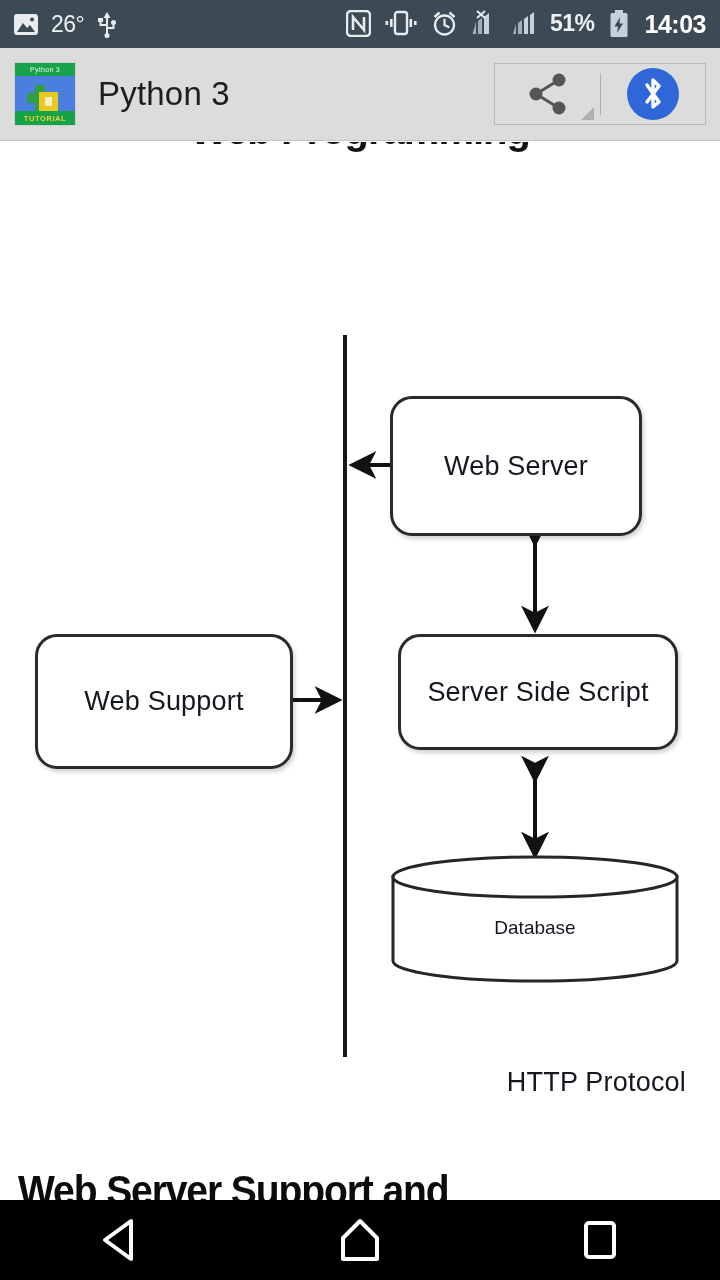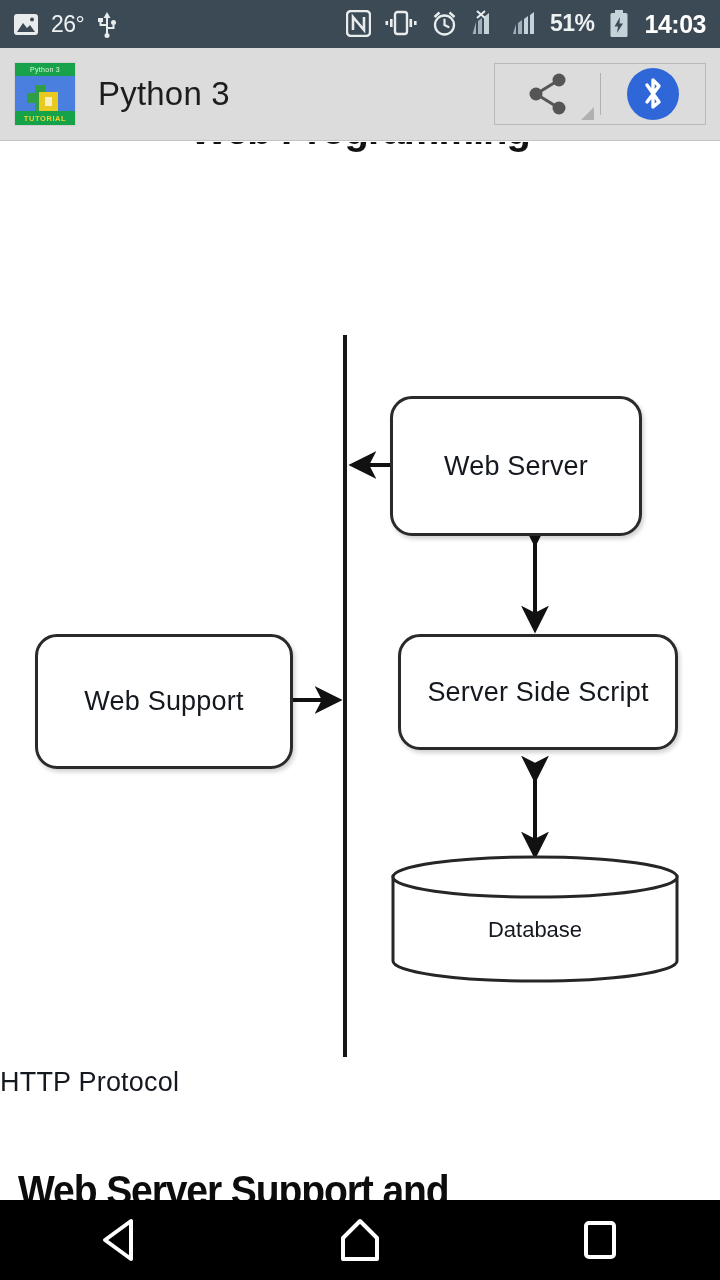--- a/index.html
+++ b/index.html
@@ -111,29 +111,29 @@
   }
   #node-web-server{ left:390px; top:254px; width:252px; height:140px; }
   #node-web-client{ left:35px; top:492px; width:258px; height:135px; }
   #node-server-script{ left:398px; top:492px; width:280px; height:116px;justify-content:center; }
 
   .db{
     position:absolute; left:390px; top:713px; width:290px; height:128px;
   }
   .db-label{
     position:absolute; left:0; right:0; top:62px; text-align:center;
-    font-size:22px; color:#14181f;
+    font-size:19px; color:#14181f;
   }
 
   .vline{
     position:absolute; left:343px; top:193px; width:4px; height:722px;
     background:#171717;
   }
   .http-label{
-    position:absolute; left:0; top:925px; width:686px; text-align:left;
+    position:absolute; left:0; top:925px; width:686px; text-align:right;
     font-size:27px; color:#14181f; letter-spacing:.2px;
   }
 
   .sec-heading{
     position:absolute; left:18px; top:1025px;
     font-size:42px; font-weight:bold; color:#0c0c0c;
     font-family:"Liberation Sans", sans-serif;
     letter-spacing:-1.2px; white-space:nowrap;
     transform:scaleX(.93); transform-origin:left center;
   }

